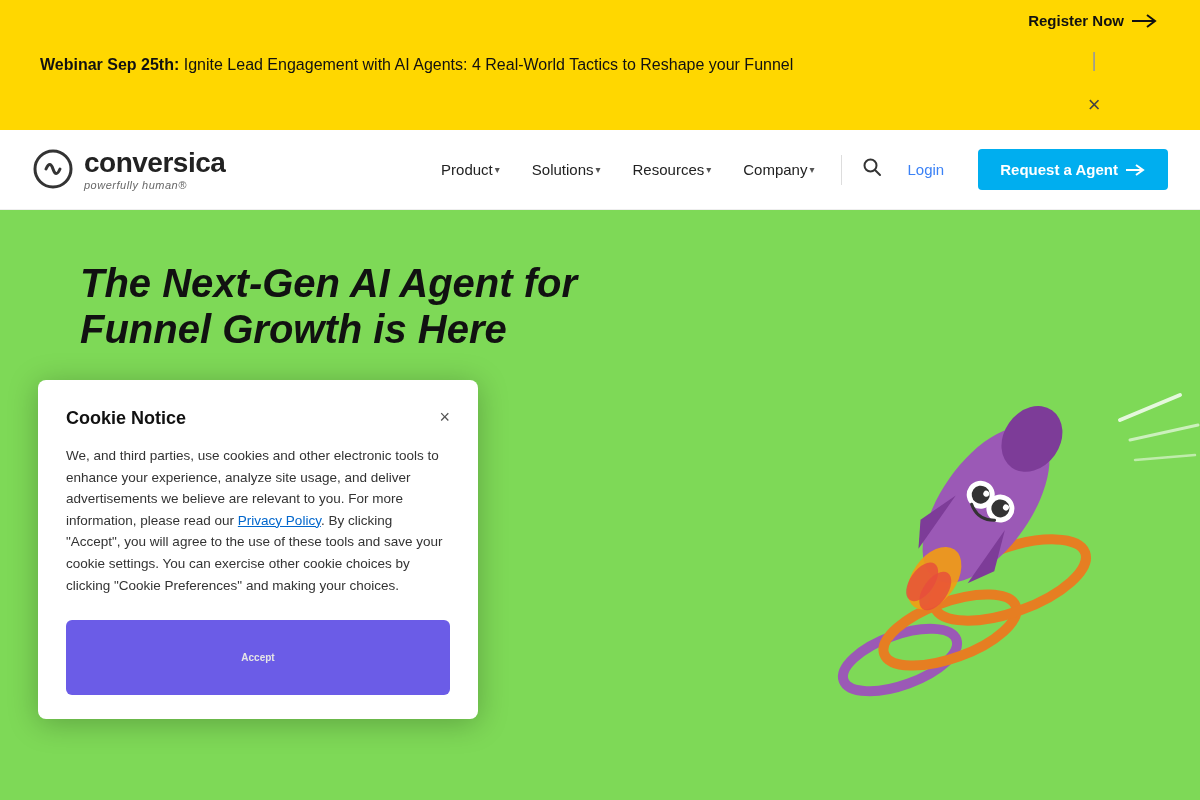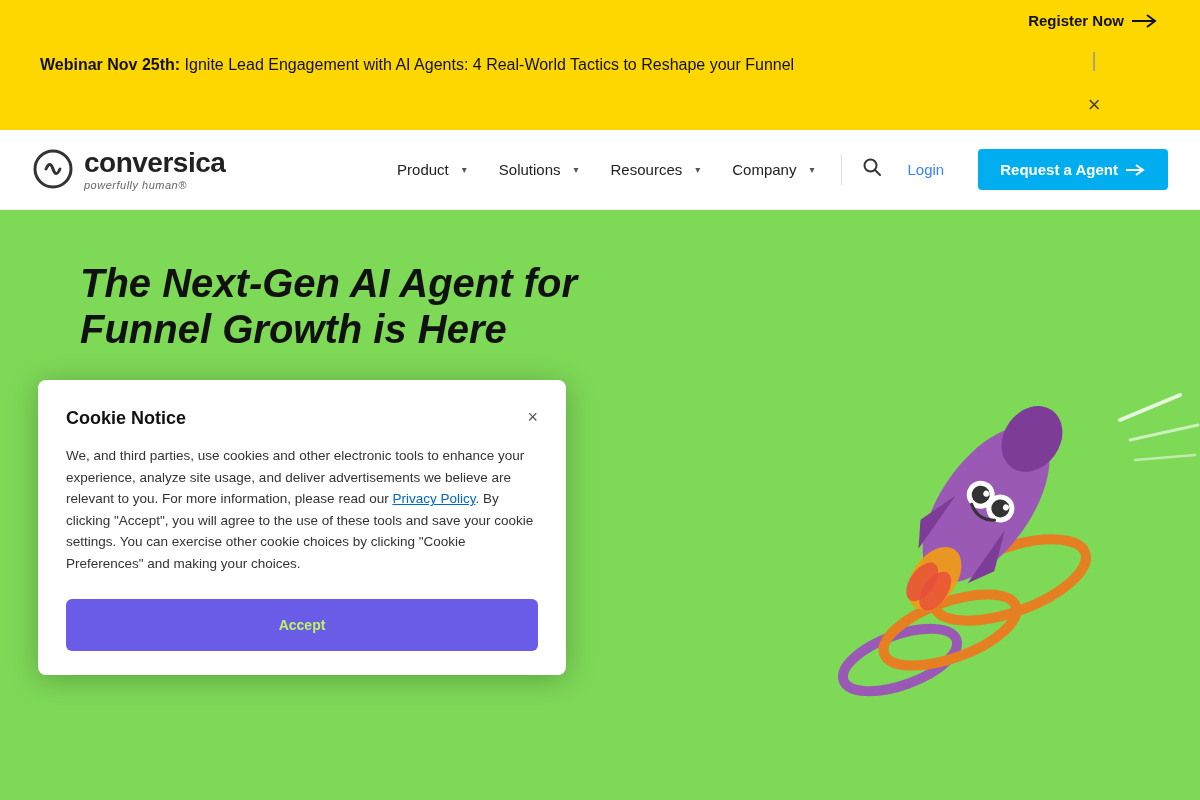--- a/index.html
+++ b/index.html
@@ -93,21 +93,21 @@
       letter-spacing: 0.5px;
     }
     .nav-links {
       display: flex;
       align-items: center;
       gap: 4px;
     }
     .nav-item {
       display: flex;
       align-items: center;
-      gap: 13px;
+      gap: 2px;
       padding: 8px 14px;
       font-size: 15px;
       font-weight: 500;
       color: #222;
       cursor: pointer;
       white-space: nowrap;
     }
     .chevron {
       font-size: 10px;
       color: #555;
@@ -193,21 +193,21 @@
       top: 30px;
       width: 480px;
       height: 560px;
     }
 
     
     .cookie-overlay {
       position: absolute;
       top: 380px;
       left: 38px;
-      width: 528px;
+      width: 440px;
       background: #fff;
       border-radius: 8px;
       box-shadow: 0 4px 30px rgba(0,0,0,0.25);
       padding: 28px 28px 24px;
       z-index: 100;
     }
     .cookie-header {
       display: flex;
       justify-content: space-between;
       align-items: flex-start;
@@ -247,36 +247,36 @@
       background: #6B5CE7;
       color: #fff;
       border: none;
       border-radius: 6px;
       font-size: 14px;
       font-weight: 600;
       cursor: pointer;
     }
     .cookie-accept-btn {
       flex: 1;
-      padding: 18px;
+      padding: 32px;
       background: #6B5CE7;
-      color: #bef264;
+      color: #e5e5e5;
       border: none;
       border-radius: 6px;
-      font-size: 14px;
+      font-size: 10px;
       font-weight: 600;
       cursor: pointer;
     }
   </style>
 </head>
 <body>
 
 <div class="banner">
   <div class="banner-text">
-    <strong>Webinar Nov 25th:</strong><span> Ignite Lead Engagement with AI Agents: 4 Real-World Tactics to Reshape your Funnel</span>
+    <strong>Webinar Sep 25th:</strong><span> Ignite Lead Engagement with AI Agents: 4 Real-World Tactics to Reshape your Funnel</span>
   </div>
   <div class="banner-right">
     <a class="register-btn">
       <span>Register Now</span>
       <svg class="register-arrow" viewBox="0 0 28 16" fill="none">
         <line x1="0" y1="8" x2="22" y2="8" stroke="#111" stroke-width="2"></line>
         <polyline points="15,2 23,8 15,14" fill="none" stroke="#111" stroke-width="2"></polyline>
       </svg>
     </a>
     <span class="banner-divider">|</span>

